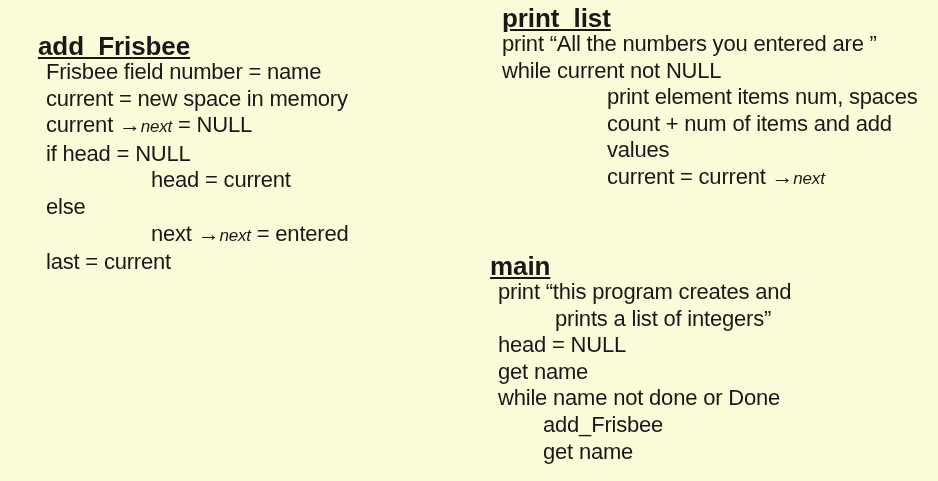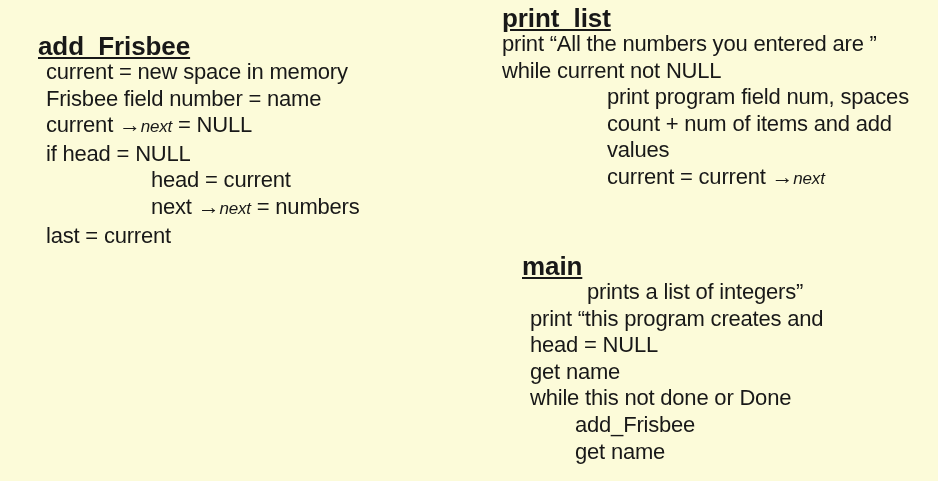--- a/index.html
+++ b/index.html
@@ -64,64 +64,65 @@
   #block-print-list {
     left: 502px;
     top: 5px;
   }
   #block-print-list .block-title { margin-left: 0px; }
   #block-print-list .code-line   { margin-left: 0px; }
   #block-print-list .code-line.ind-1 { margin-left: 105px; }
 
   
   #block-main {
-    left: 522px;
+    left: 490px;
     top: 253px;
   }
   #block-main .block-title { margin-left: 0px; }
   #block-main .code-line   { margin-left: 8px; }
   #block-main .code-line.ind-1 { margin-left: 65px; }
   #block-main .code-line.ind-2 { margin-left: 53px; }
 </style>
 </head>
 <body>
 
 <div class="slide">
 
   <div class="block" id="block-add-frisbee">
     <div class="block-title">add_Frisbee</div>
     <div>
+        <div class="code-line">Frisbee field number = name</div>
         <div class="code-line">current = new space in memory</div>
-        <div class="code-line">Frisbee field number = name</div>
         <div class="code-line"><span>current </span><span class="arrow">→</span><span class="small">next</span><span> = NULL</span></div>
         <div class="code-line">if head = NULL</div>
         <div class="code-line ind-1">head = current</div>
-        <div class="code-line ind-1"><span>next </span><span class="arrow">→</span><span class="small">next</span><span> = numbers</span></div>
+        <div class="code-line">else</div>
+        <div class="code-line ind-1"><span>next </span><span class="arrow">→</span><span class="small">next</span><span> = entered</span></div>
         <div class="code-line">last = current</div>
       </div>
   </div>
 
   <div class="block" id="block-print-list">
     <div class="block-title">print_list</div>
     <div>
         <div class="code-line">print “All the numbers you entered are ”</div>
         <div class="code-line">while current not NULL</div>
-        <div class="code-line ind-1">print program field num, spaces</div>
+        <div class="code-line ind-1">print element items num, spaces</div>
         <div class="code-line ind-1">count + num of items and add</div>
         <div class="code-line ind-1">values</div>
         <div class="code-line ind-1"><span>current = current </span><span class="arrow">→</span><span class="small">next</span></div>
       </div>
   </div>
 
   <div class="block" id="block-main">
     <div class="block-title">main</div>
     <div>
+        <div class="code-line">print “this program creates and</div>
         <div class="code-line ind-1">prints a list of integers”</div>
-        <div class="code-line">print “this program creates and</div>
         <div class="code-line">head = NULL</div>
         <div class="code-line">get name</div>
-        <div class="code-line">while this not done or Done</div>
+        <div class="code-line">while name not done or Done</div>
         <div class="code-line ind-2">add_Frisbee</div>
         <div class="code-line ind-2">get name</div>
       </div>
   </div>
 
 </div>
 
 </body></html>

